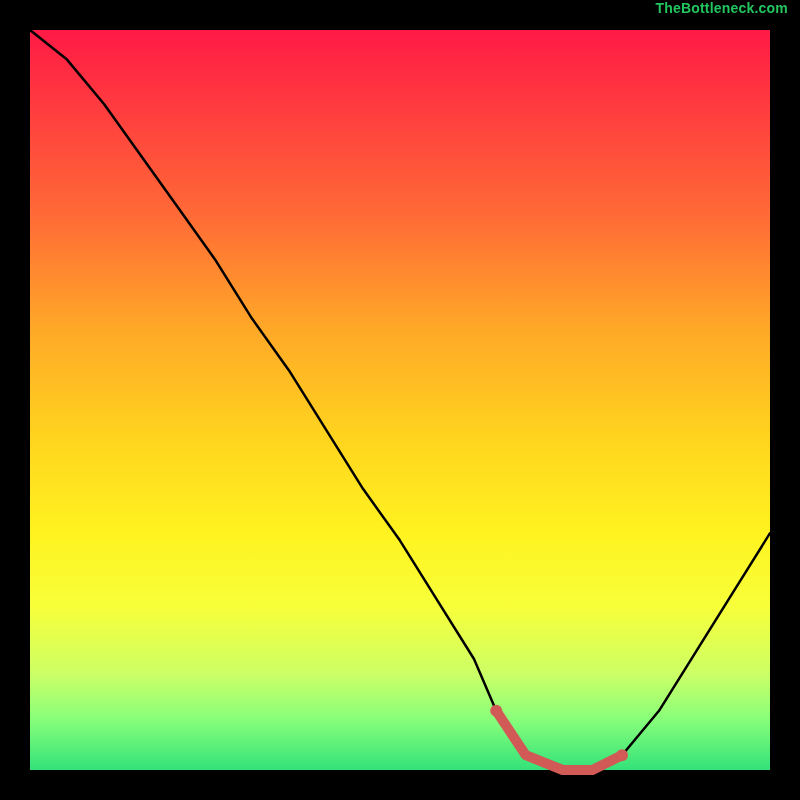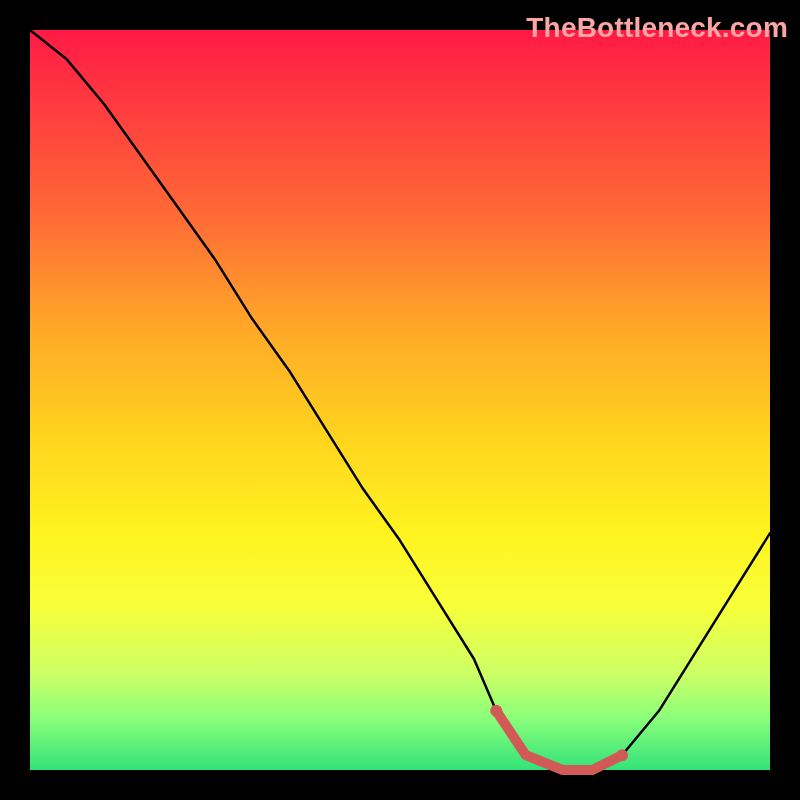--- a/index.html
+++ b/index.html
@@ -32,26 +32,26 @@
       #ffd41e 55%,
       #fff320 68%,
       #f7ff3a 78%,
       #ccff66 87%,
       #8aff7a 93%,
       #33e27a 100%
     );
   }
   .watermark {
     position: absolute;
-    top: 12px;
+    top: 0;
     right: 12px;
     font-family: Arial, Helvetica, sans-serif;
-    font-size: 28px;
+    font-size: 14px;
     font-weight: 600;
-    color: #fca5a5;
+    color: #22c55e;
     letter-spacing: 0.2px;
   }
   svg.curve {
     position: absolute;
     left: 0;
     top: 0;
   }
 </style>
 </head>
 <body>

